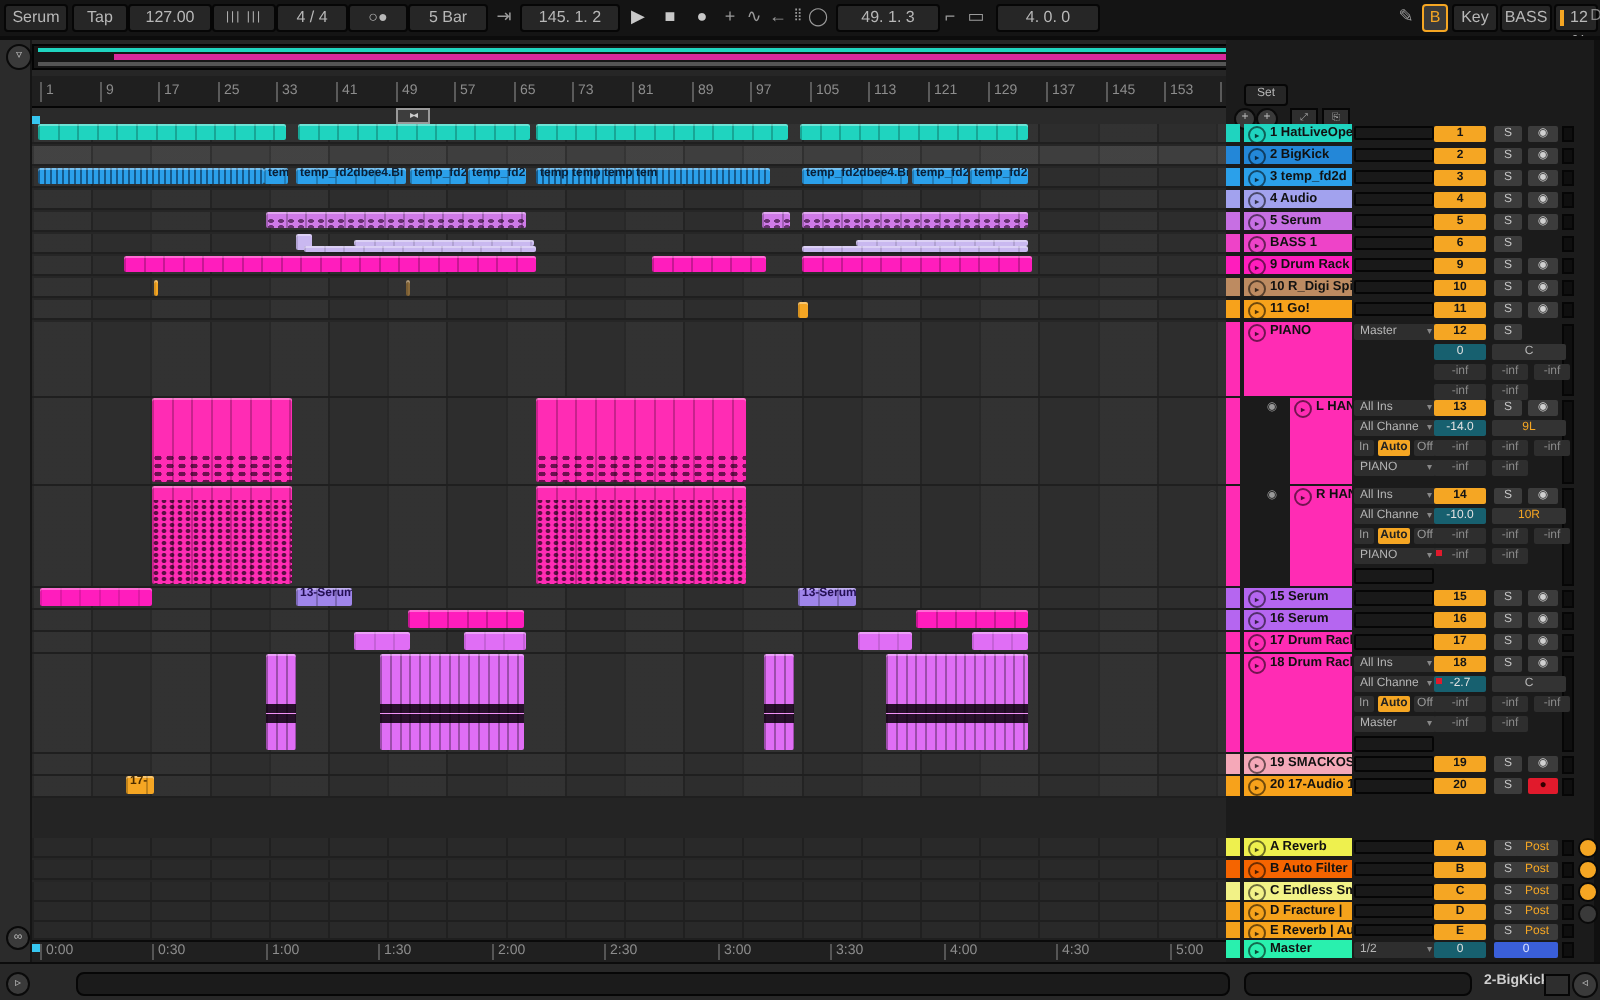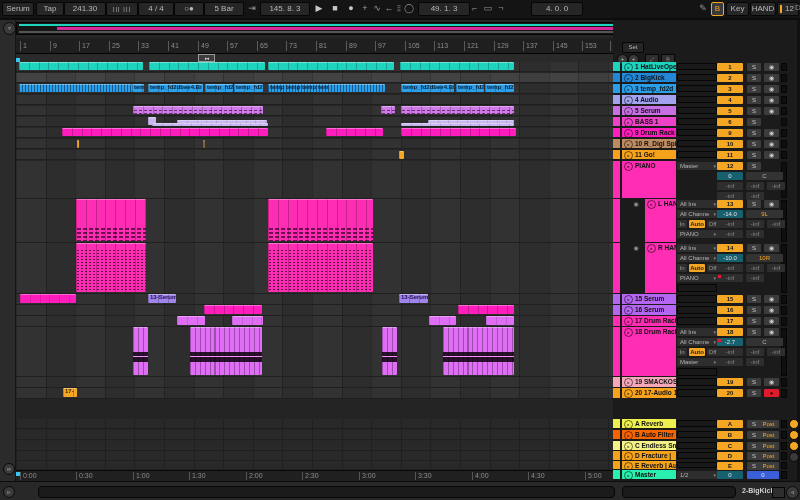--- a/index.html
+++ b/index.html
@@ -81,44 +81,44 @@
   .leftmargin{position:absolute;left:0;top:20px;width:15px;height:461px;background:#2b2b2b;border-right:1px solid #151515;}
 </style>
 </head>
 <body>
 
 <div id="stage">
 
   <div class="toolbar">
     <div class="tb btn" style="left:2px;width:30px">Serum</div>
     <div class="tb btn" style="left:36px;width:26px">Tap</div>
-    <div class="tb btn" style="left:64px;width:40px">241.30</div>
+    <div class="tb btn" style="left:64px;width:40px">127.00</div>
     <div class="tb btn" style="left:106px;width:30px;letter-spacing:1px;font-size:6px">||| |||</div>
     <div class="tb btn" style="left:138px;width:34px">4 / 4</div>
     <div class="tb btn" style="left:174px;width:28px">○●</div>
     <div class="tb btn" style="left:204px;width:38px">5 Bar</div>
     <div class="tb-ic" style="left:246px;width:12px">⇥</div>
-    <div class="tb btn" style="left:260px;width:48px">145. 8. 3</div>
+    <div class="tb btn" style="left:260px;width:48px">145. 1. 2</div>
     <div class="tb-ic" style="left:312px;width:14px;color:#c8c8c8">▶</div>
     <div class="tb-ic" style="left:328px;width:14px;color:#c8c8c8">■</div>
     <div class="tb-ic" style="left:344px;width:14px;color:#c8c8c8">●</div>
     <div class="tb-ic" style="left:360px;width:10px">+</div>
     <div class="tb-ic" style="left:372px;width:10px">∿</div>
     <div class="tb-ic" style="left:384px;width:10px">←</div>
     <div class="tb-ic" style="left:394px;width:10px;font-size:6px">⣿</div>
     <div class="tb-ic" style="left:404px;width:10px">◯</div>
     <div class="tb btn" style="left:418px;width:50px">49. 1. 3</div>
     <div class="tb-ic" style="left:470px;width:10px">⌐</div>
     <div class="tb-ic" style="left:482px;width:12px">▭</div>
     <div class="tb-ic" style="left:496px;width:10px">¬</div>
-    <div class="tb btn" style="left:531px;width:50px">4. 0. 0</div>
+    <div class="tb btn" style="left:498px;width:50px">4. 0. 0</div>
     <div class="tb-ic" style="left:698px;width:10px">✎</div>
     <div class="tb btn kbd-on" style="left:711px;width:11px">B</div>
     <div class="tb btn" style="left:726px;width:21px">Key</div>
-    <div class="tb btn" style="left:750px;width:24px">HAND</div>
+    <div class="tb btn" style="left:750px;width:24px">BASS</div>
     <div class="tb btn" style="left:777px;width:17px;padding-left:3px"><span class="cpu-bar"></span><span>12 %</span></div>
     <div class="tb" style="left:794px;width:8px;color:#888">D</div>
   </div>
   <div style="position:absolute;left:0;top:18px;width:800px;height:2px;background:#0c0c0c"></div>
 
   <div class="leftmargin"></div>
   <div class="circ" style="left:3px;top:22px;width:11px;height:11px;font-size:6px;line-height:11px">▿</div>
   <div class="circ" style="left:3px;top:463px;width:10px;height:10px;font-size:6px;line-height:10px">∞</div>
 
   <div class="overview">

